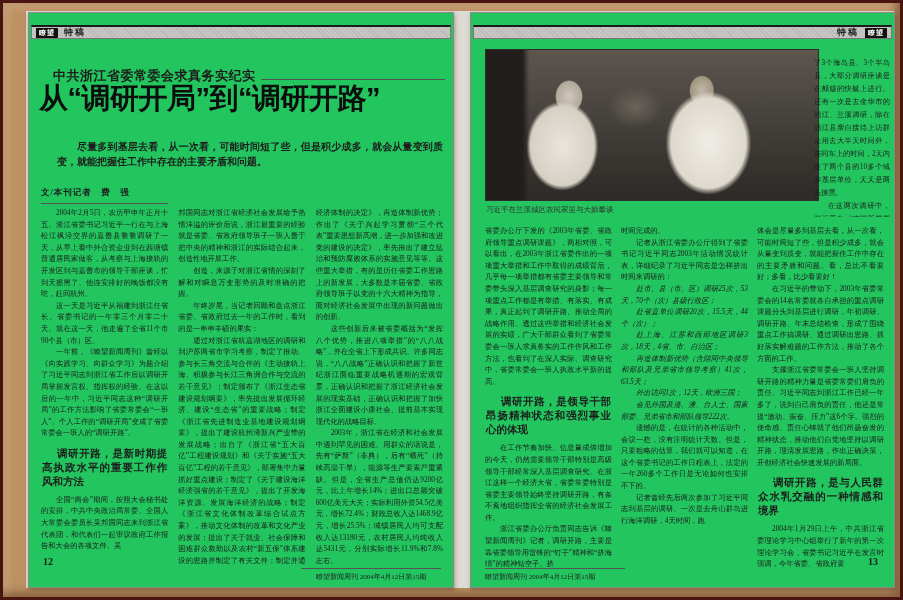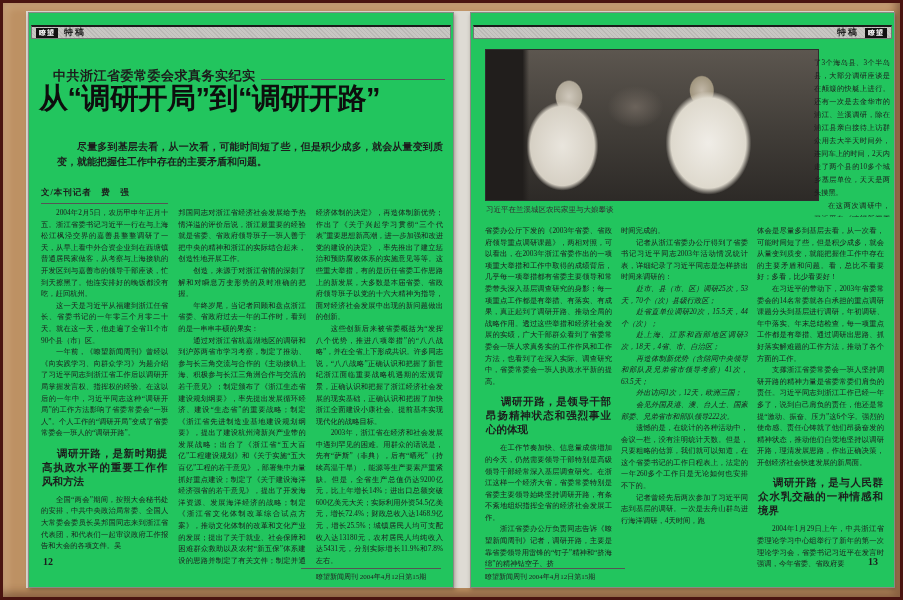--- a/index.html
+++ b/index.html
@@ -34,21 +34,21 @@
   .title{position:absolute;top:68px;left:10px;right:6px;
     font:900 29px/34px "Liberation Sans",sans-serif;letter-spacing:-.5px;color:#0d0d0d;
     text-align:left;white-space:nowrap;}
   .standfirst{position:absolute;top:126px;left:28px;width:386px;
     font:bold 10px/15px "Liberation Serif",serif;text-align:justify;text-indent:20px;}
   .byline{position:absolute;top:174px;left:12px;width:127px;
     font:bold 8.5px "Liberation Serif",serif;letter-spacing:1px;
     border-bottom:1px solid #555;padding-bottom:4px;}
 
   
-  .cols{position:absolute;display:flex;gap:10px;overflow:hidden;justify-content:flex-end;}
+  .cols{position:absolute;display:flex;gap:10px;overflow:hidden;}
   .cols-left{top:194px;left:12px;right:10px;bottom:20px;}
   .cols-right{top:212px;left:14px;right:10px;bottom:20px;gap:9px;}
   .col{flex:1;font-size:7.3px;line-height:11.6px;text-align:justify;overflow:hidden;}
   .col p{margin:0;text-indent:15px;}
   .col p.flush{text-indent:0;}
   .col p.stat{font-style:italic;}
   .col .subhead{font:bold 10.5px/14px "Liberation Sans",sans-serif;
     margin:7px 1px 6px;text-align:justify;text-indent:15px;}
 
   
@@ -143,21 +143,21 @@
         <p class="stat">赴省直单位调研20次，15.5天，44个（次）；</p>
         <p class="stat">赴上海、江苏和西部地区调研3次，18天，4省、市、自治区；</p>
         <p class="stat">再造体制新优势（含陪同中央领导和部队及兄弟省市领导考察）41次，63.5天；</p>
         <p class="stat">外出访问1次，12天，欧洲三国；</p>
         <p class="stat">会见外国及港、澳、台人士、国家部委、兄弟省市和部队领导222次。</p>
         <p class="">遗憾的是，在统计的各种活动中，会议一栏，没有注明统计天数。但是，只要粗略的估算，我们就可以知道，在这个省委书记的工作日程表上，法定的一年260多个工作日是无论如何也安排不下的。</p>
         <p class="">记者曾经先后两次参加了习近平同志到基层的调研。一次是去舟山群岛进行海洋调研，4天时间，跑</p>
       </div>
     <div class="col">
         <p class="flush ">体会是尽量多到基层去看，从一次看，可能时间短了些，但是积少成多，就会从量变到质变，就能把握住工作中存在的主要矛盾和问题。看，总比不看要好；多看，比少看要好！</p>
-        <p class="">在习近平的带动下，2003年省委常委会的14名常委就各自承担的重点调研课题分头到基层进行调研，年初调研、年中落实、年末总结检查，每一项重点工作都是有举措、通过调研出思路、抓好落实解难题的工作方法，推动了各个方面的工作。</p>
+        <p class="">在习近平的带动下，2003年省委常委会的14名常委就各自承担的重点调研课题分头到基层进行调研，年初调研、调研开路、年末总结检查，形成了围绕重点工作搞调研、通过调研出思路、抓好落实解难题的工作方法，推动了各个方面的工作。</p>
         <p class="">支撑浙江省委常委会一班人坚持调研开路的精神力量是省委常委们肩负的责任。习近平同志到浙江工作已经一年多了，说到自己肩负的责任，他还是常提“激动、振奋、压力”这6个字。强烈的使命感、责任心铸就了他们昂扬奋发的精神状态，推动他们自觉地坚持以调研开路，理清发展思路，作出正确决策，开创经济社会快速发展的新局面。</p>
         <div class="subhead">调研开路，是与人民群众水乳交融的一种情感和境界</div>
         <p class="">2004年1月29日上午，中共浙江省委理论学习中心组举行了新年的第一次理论学习会，省委书记习近平在发言时强调，今年省委、省政府要</p>
       </div>
   </div>
   <div class="issue issue-r">瞭望新闻周刊 2004年4月12日第15期</div>
   <div class="pageno pageno-r">13</div>
 </div>
 
 </body></html>

